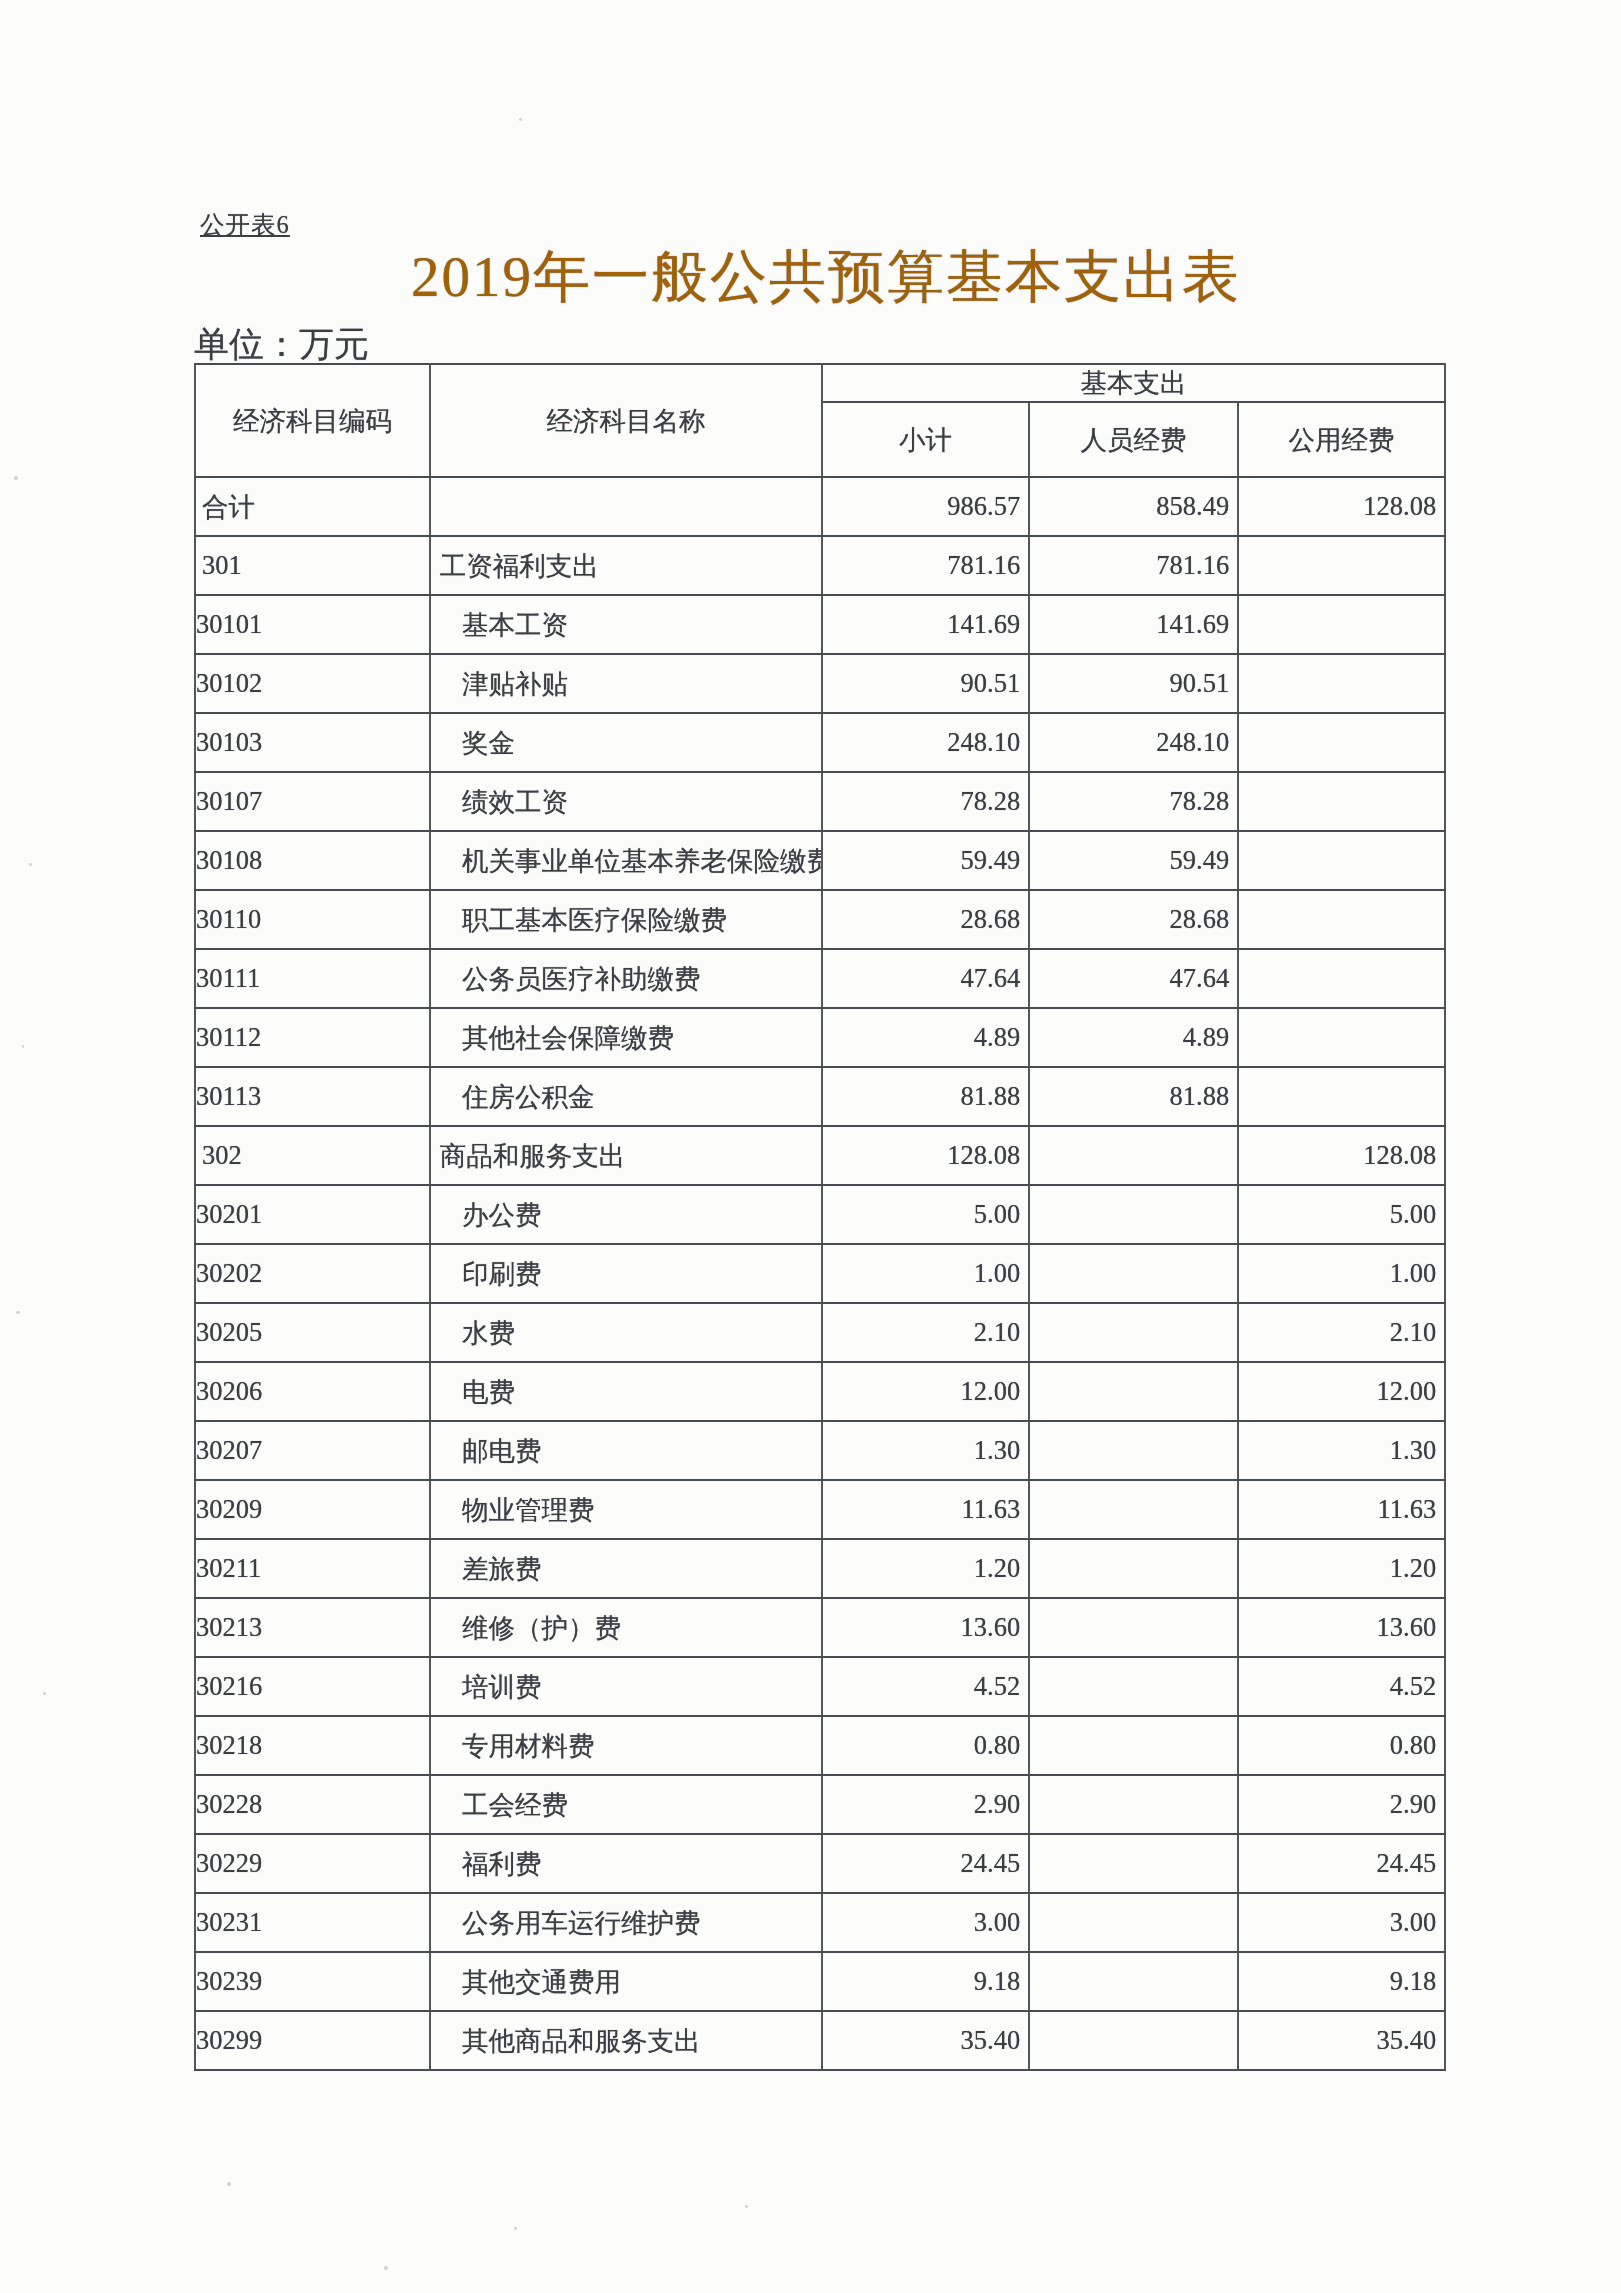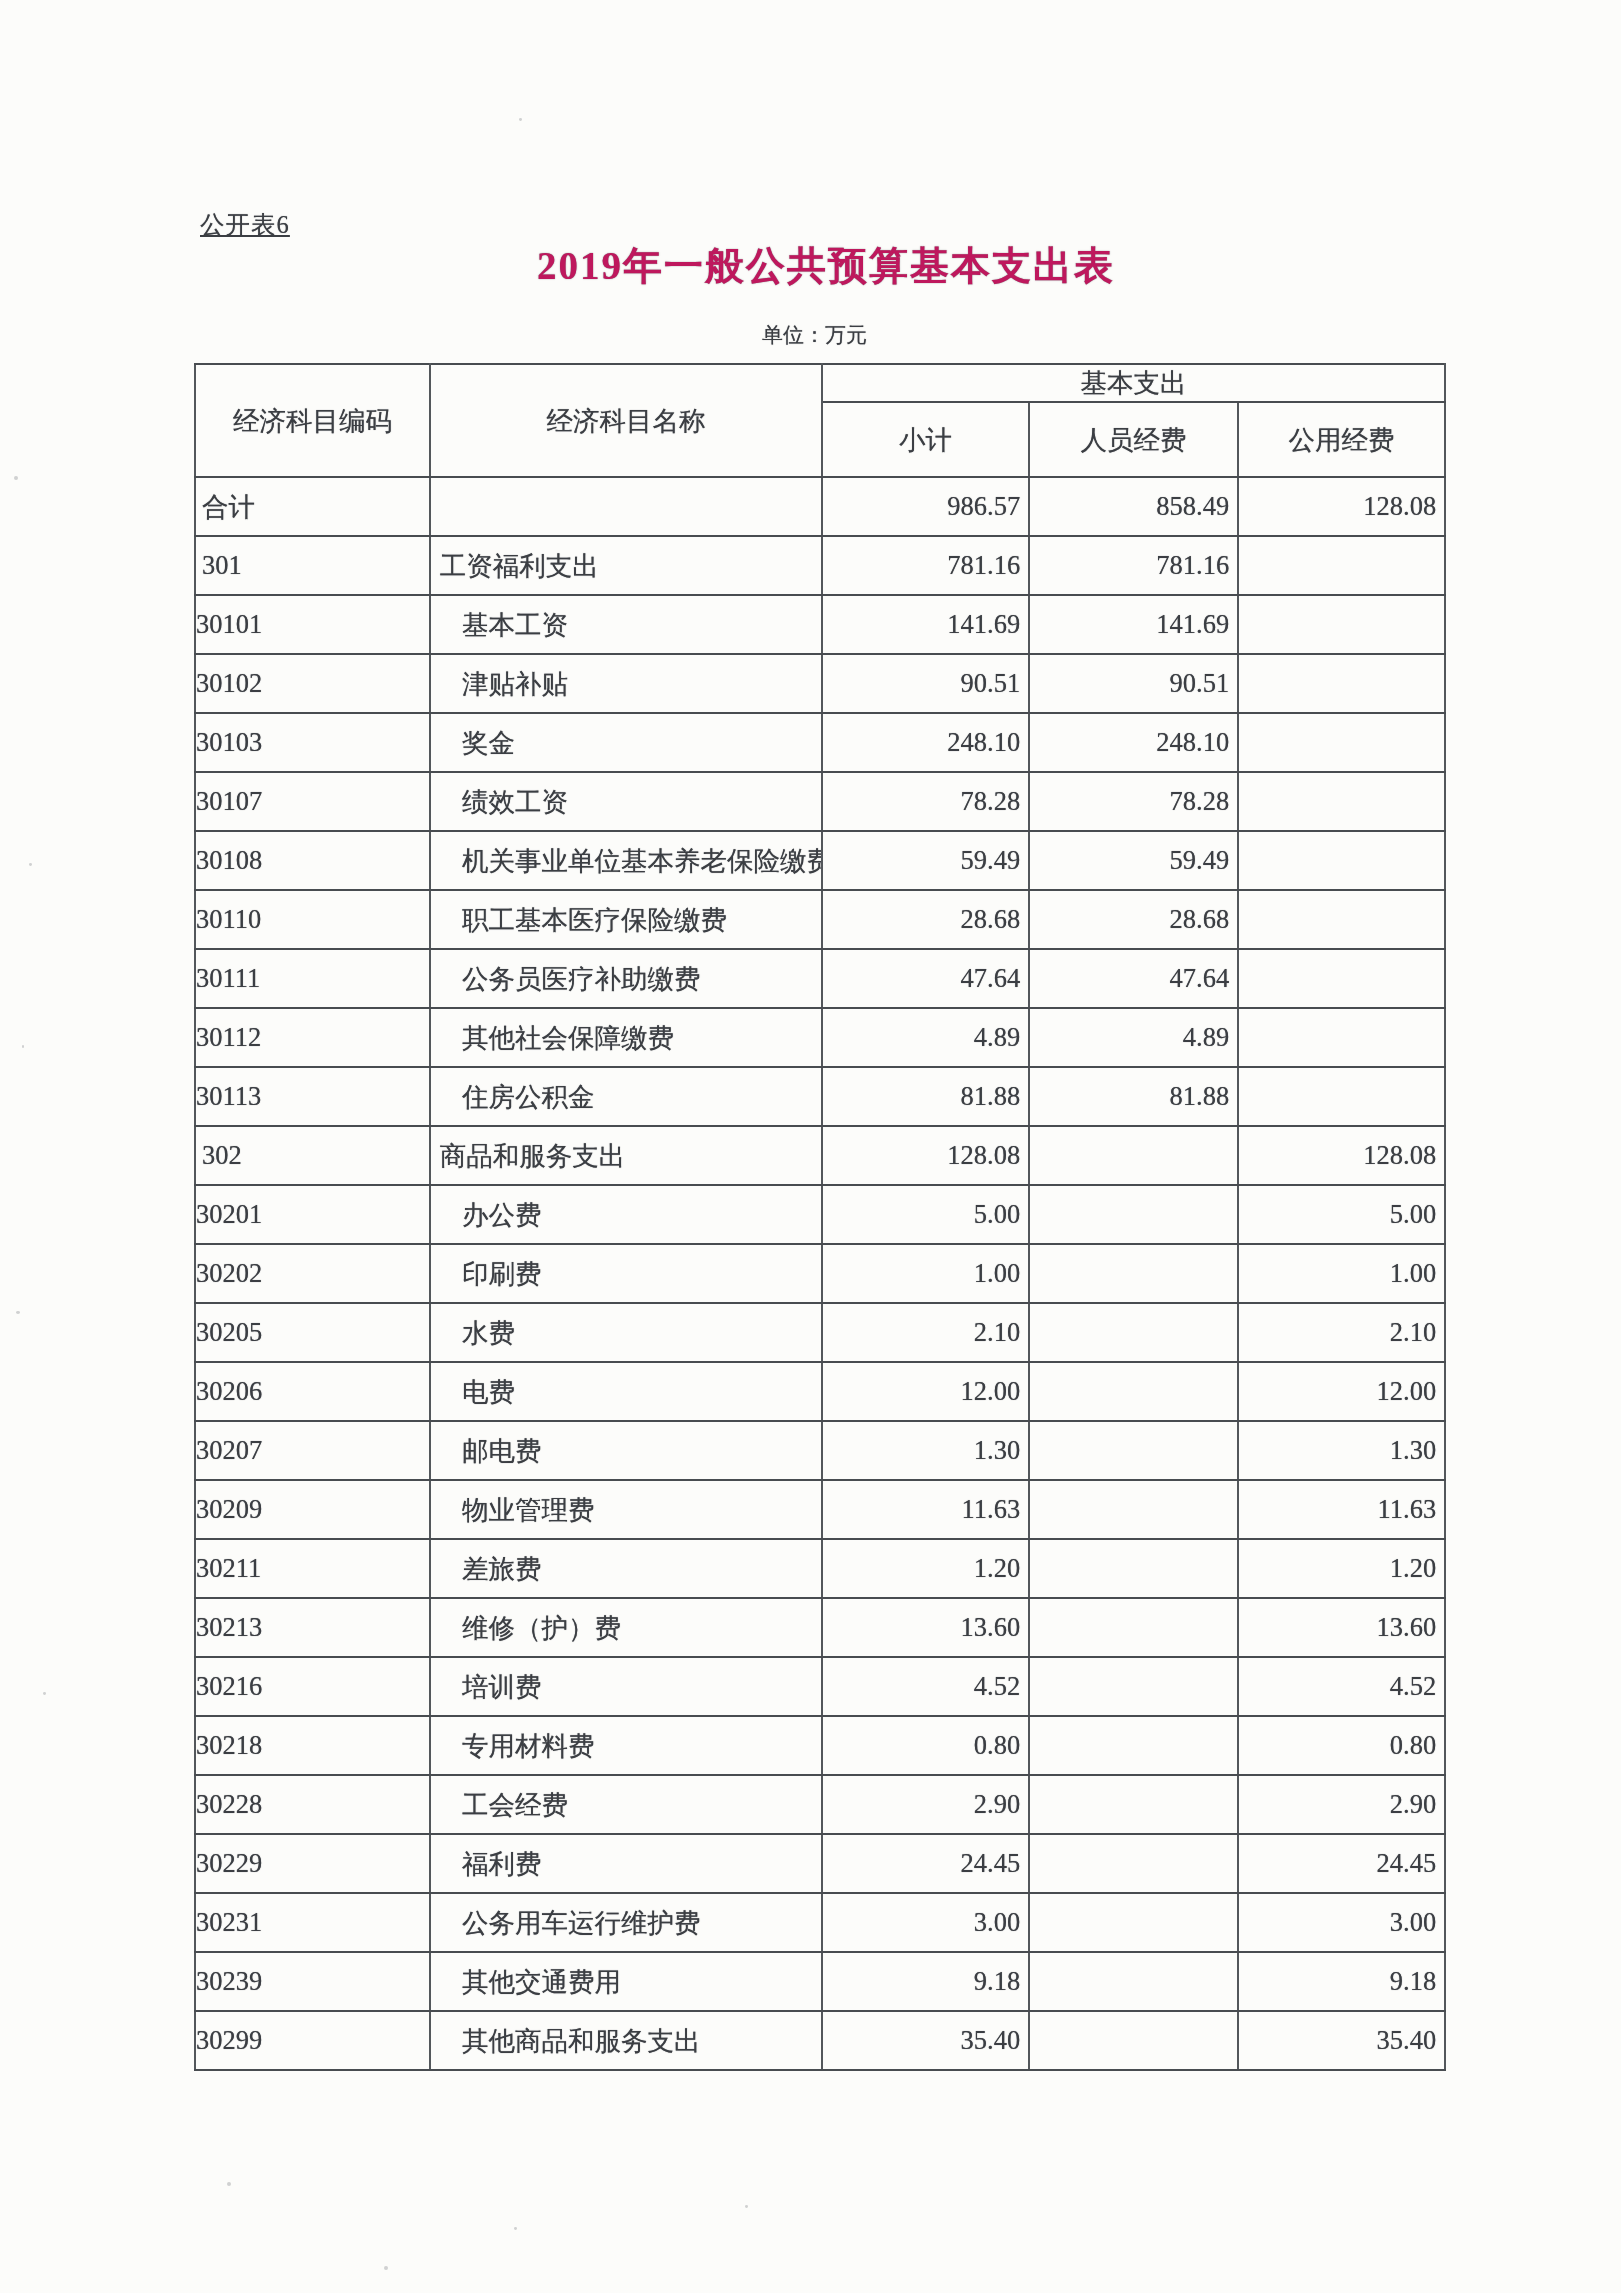--- a/index.html
+++ b/index.html
@@ -15,27 +15,27 @@
 
   .corner-label {
     position:absolute; left:200px; top:208px;
     font-size:24.5px; letter-spacing:1px;
     text-shadow:0 0 0.8px rgba(59,62,67,.75);
     text-decoration:underline;
   }
   .doc-title {
     position:absolute; left:194px; top:239px; width:1264px;
     text-align:center;
-    font-size:39px; font-weight:700; letter-spacing:2px;
-    color:#be185d;
+    font-size:57px; font-weight:400; letter-spacing:2px;
+    color:#a16207;
     text-shadow:0 0 1.2px rgba(53,56,61,.7);
   }
   .unit-label {
     position:absolute; left:194px; top:321px; width:1241px;
-    text-align:center; font-size:21px;
+    text-align:left; font-size:35px;
     text-shadow:0 0 0.8px rgba(59,62,67,.75);
   }
 
   table.budget {
     position:absolute; left:194px; top:363px; width:1250px;
     border-collapse:collapse; table-layout:fixed;
   }
   .budget th, .budget td {
     border-left:2px solid #53575b;
     border-right:2px solid #53575b;

